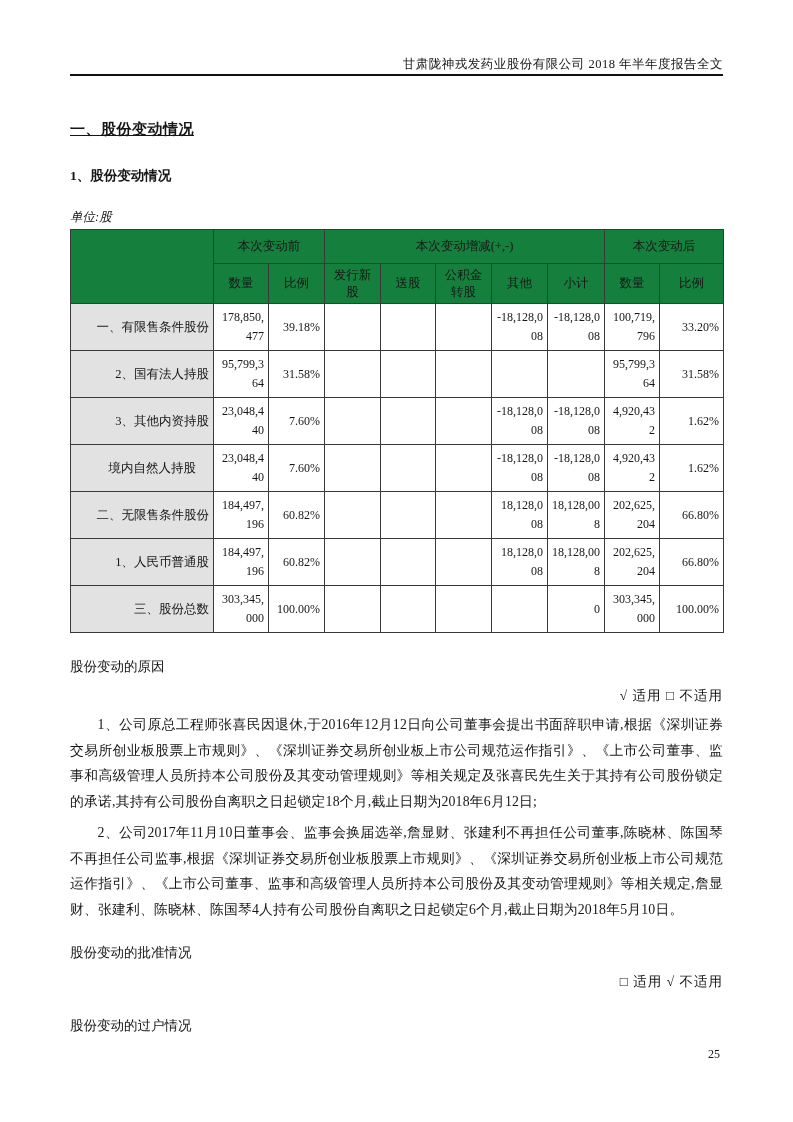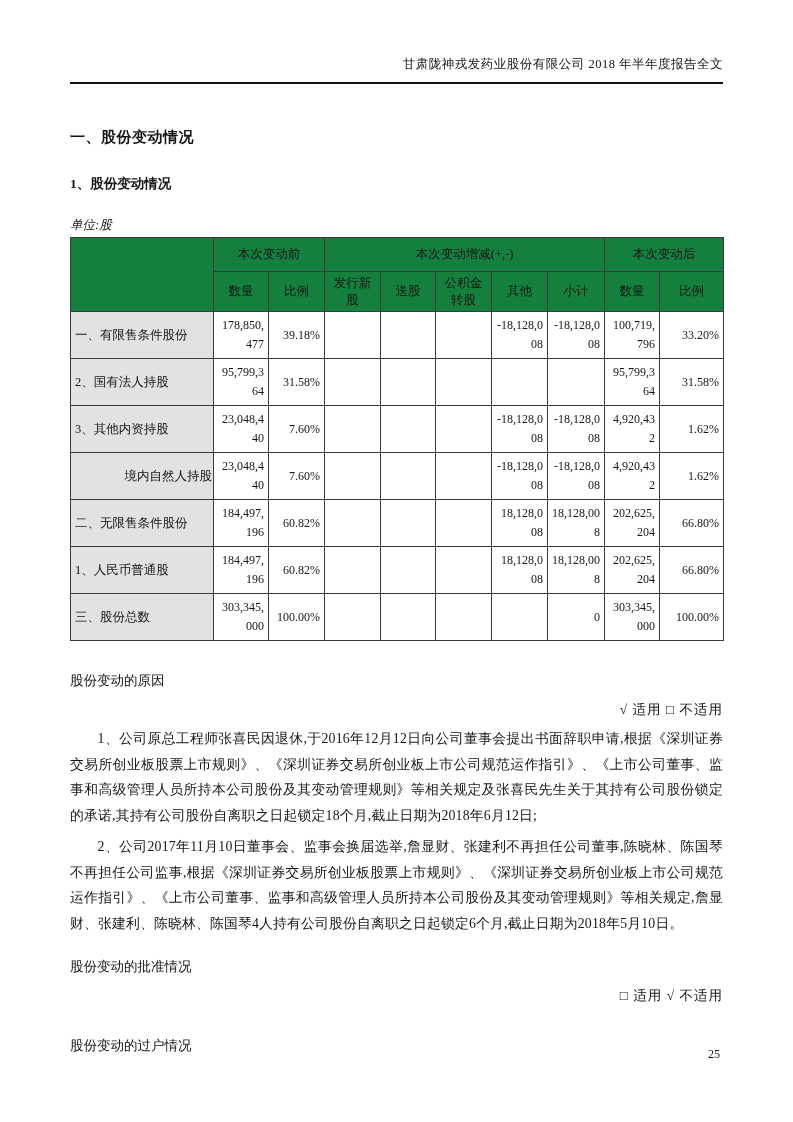--- a/index.html
+++ b/index.html
@@ -4,48 +4,48 @@
 <style>
   html,body{margin:0;padding:0;background:#888;}
   .page{
     width:793px;height:1122px;position:relative;background:#fff;
     margin:0 auto;overflow:hidden;color:#161616;
     font-family:"Liberation Serif","DejaVu Serif",serif;
   }
   .content{position:absolute;left:70px;top:0;width:653px;}
   .running-header{
     margin-top:56px;text-align:right;font-size:12.5px;letter-spacing:.5px;
-    padding-bottom:9px;border-bottom:2px solid #111;
+    padding-bottom:1px;border-bottom:2px solid #111;
   }
   .chapter-title{
     margin:38px 0 0 0;text-align:center;font-size:19px;font-weight:bold;letter-spacing:1px;
   }
-  .sec1{margin:44px 0 0 0;font-size:15px;font-weight:bold;letter-spacing:.5px;}
+  .sec1{margin:44px 0 0 0;font-size:15px;font-weight:bold;letter-spacing:.5px;text-decoration:underline;}
   .sec11{margin:28px 0 0 0;font-size:13.5px;font-weight:bold;}
   .unit{margin:24px 0 3px 0;font-size:12.5px;font-style:italic;}
   table.share{border-collapse:collapse;table-layout:fixed;width:653px;}
   table.share th,table.share td{
     border:1px solid #3a3a3a;padding:1px 4px;font-weight:normal;
     overflow:hidden;
   }
   table.share th{font-size:12.5px;text-align:center;vertical-align:middle;background:#15803d;}
   tr.gh{height:34px;}
   tr.sh{height:40px;}
   tr.dr{height:47px;}
   td.label-col,th.corner{
     background:var(--row-label-bg,#e2e2e2);
-    font-size:12.5px;text-align:left;padding-left:5px;vertical-align:middle;
-  }
-  td.label-col.indent{text-align:right;padding-right:1px;}
+    font-size:12.5px;text-align:right;padding-left:5px;vertical-align:middle;
+  }
+  td.label-col.indent{text-align:right;padding-right:17px;}
   td.num{
     font-size:12px;text-align:right;vertical-align:middle;
     word-break:break-all;line-height:19px;padding-right:4px;
   }
   .notes{font-size:13.5px;}
-  .note-line{margin-top:30px;line-height:20px;}
+  .note-line{margin-top:24px;line-height:20px;}
   .applicable{margin-top:9px;line-height:20px;letter-spacing:1px;text-align:right;}
   .para{
     margin:6px 0 0 0;text-indent:2em;text-align:justify;
     line-height:25.5px;font-size:13.8px;letter-spacing:.2px;
   }
   .page-number{
     position:absolute;right:73px;bottom:60px;font-size:12px;
   }
 </style>
 </head>

